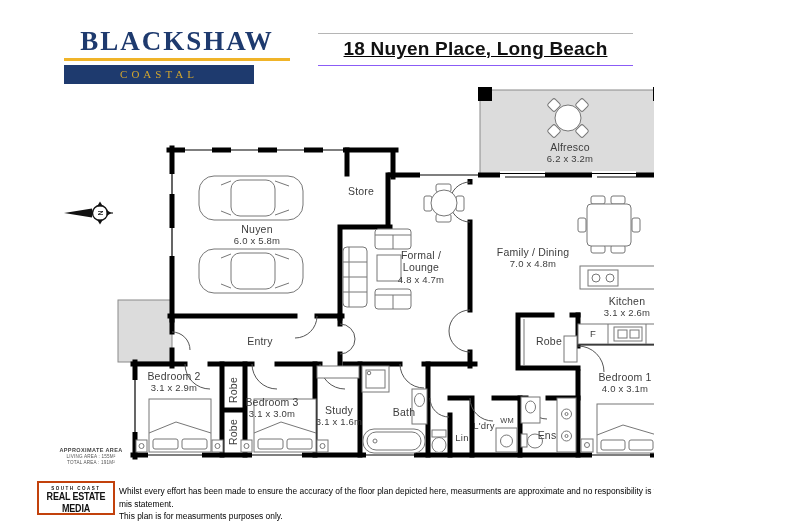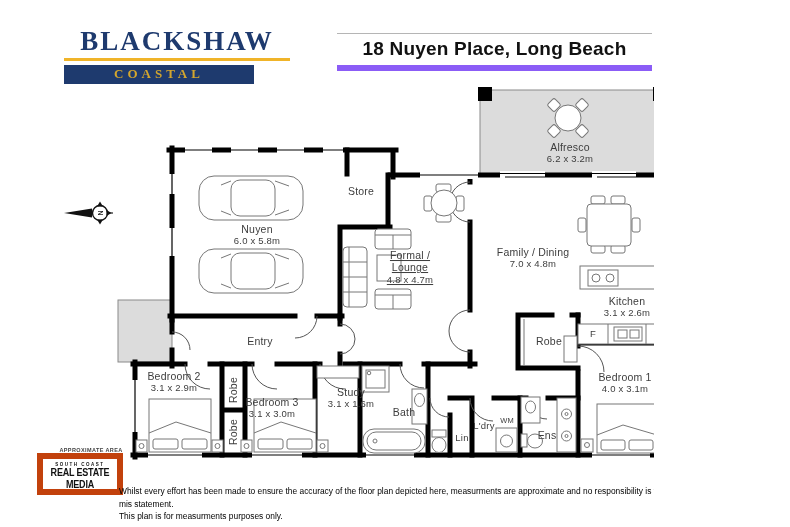--- a/index.html
+++ b/index.html
@@ -5,40 +5,40 @@
   html,body{margin:0;padding:0;background:#fff;}
   .page{position:relative;width:654px;height:527px;background:#ffffff;overflow:hidden;
         font-family:"Liberation Sans",sans-serif;}
   
   .logo{position:absolute;left:64px;top:27px;width:226px;text-align:center;}
   .logo-name{font-family:"Liberation Serif",serif;font-weight:bold;font-size:27px;
              letter-spacing:2px;color:#1e3a6e;line-height:1.1;white-space:nowrap;}
   .logo-rule{height:3px;background:#f0b429;margin-top:1px;}
   .logo-bar{margin-top:4px;margin-right:36px;background:#1e3a6e;height:19px;
             display:flex;align-items:center;justify-content:center;}
-  .logo-division{font-family:"Liberation Serif",serif;font-size:13px;letter-spacing:4px;
-                 color:#d3a62e;font-weight:bold;}
-  .title-wrap{position:absolute;left:337px;top:33px;width:315px;text-align:center;
-              border-top:1px solid #b5b5b5;border-bottom:6px solid #8b5cf6;padding:4px 0 5px 0;}
+  .logo-division{font-family:"Liberation Serif",serif;font-size:11px;letter-spacing:4px;
+                 color:#d3a62e;font-weight:normal;}
+  .title-wrap{position:absolute;left:318px;top:33px;width:315px;text-align:center;
+              border-top:1px solid #b5b5b5;border-bottom:1px solid #8b5cf6;padding:4px 0 5px 0;text-decoration:underline;}
   .title{font-size:19px;font-weight:bold;color:#111;letter-spacing:.2px;white-space:nowrap;}
   
   .plan-svg{position:absolute;left:0;top:0;}
   .lbl{position:absolute;transform:translate(-50%,-50%);font-size:10.5px;color:#3d3d3d;
        white-space:nowrap;text-align:center;line-height:1.18;letter-spacing:.2px;}
   .lbl .dims{display:block;font-size:9.5px;}
   .lbl-sm{font-size:9.5px;}
   .lbl-xs{font-size:7.5px;}
   .lbl-rot{transform:translate(-50%,-50%) rotate(-90deg);}
   .lbl-n{position:absolute;transform:translate(-50%,-50%) rotate(-90deg);font-size:7px;
          font-weight:bold;color:#222;}
   
   .area-block{position:absolute;left:52px;top:447px;width:78px;text-align:center;color:#555;}
   .area-h{font-size:5.5px;font-weight:bold;letter-spacing:.4px;color:#444;}
   .area-l{font-size:4.6px;letter-spacing:.2px;margin-top:1px;}
-  .rem-logo{position:absolute;left:37px;top:453px;width:74px;height:30px;border:6px solid #c2410c;
+  .rem-logo{position:absolute;left:37px;top:481px;width:74px;height:30px;border:2px solid #c2410c;
             text-align:center;background:#fff;}
   .rem-top{font-size:4.5px;font-weight:bold;letter-spacing:1.5px;color:#111;margin-top:3px;}
   .rem-main{font-size:9px;font-weight:bold;letter-spacing:-0.2px;color:#111;margin-top:1px;
             transform:scaleY(1.25);}
   .disclaimer{position:absolute;left:119px;top:485px;width:660px;font-size:8.4px;
               line-height:1.5;color:#000;}
 </style>
 </head>
 <body>
 
@@ -270,21 +270,21 @@
   </svg>
 
   <div class="lbl-n" style="left:100px;top:213px;">N</div>
 
   <div>
     <div class="lbl" style="left:257px;top:235px;">
       <span>Nuyen</span>
       <span class="dims">6.0 x 5.8m</span>
     </div>
     <div class="lbl" style="left:361px;top:191px;">Store</div>
-    <div class="lbl" style="left:410px;top:267px;text-decoration:underline;">
+    <div class="lbl" style="left:421px;top:267px;">
       <span>Formal /</span><br>
       <span>Lounge</span>
       <span class="dims">4.8 x 4.7m</span>
     </div>
     <div class="lbl" style="left:533px;top:258px;">
       <span>Family / Dining</span>
       <span class="dims">7.0 x 4.8m</span>
     </div>
     <div class="lbl" style="left:570px;top:153px;">
       <span>Alfresco</span>
@@ -301,21 +301,21 @@
       <span class="dims">4.0 x 3.1m</span>
     </div>
     <div class="lbl" style="left:174px;top:382px;">
       <span>Bedroom 2</span>
       <span class="dims">3.1 x 2.9m</span>
     </div>
     <div class="lbl" style="left:272px;top:408px;">
       <span>Bedroom 3</span>
       <span class="dims">3.1 x 3.0m</span>
     </div>
-    <div class="lbl" style="left:339px;top:398px;margin-left:12px;">
+    <div class="lbl" style="left:339px;top:416px;">
       <span>Study</span>
       <span class="dims">3.1 x 1.6m</span>
     </div>
     <div class="lbl" style="left:392px;top:412px;margin-left:12px;">Bath</div>
     <div class="lbl lbl-sm" style="left:484px;top:426px;">L'dry</div>
     <div class="lbl lbl-xs" style="left:507px;top:421px;">WM</div>
     <div class="lbl lbl-sm" style="left:462px;top:438px;">Lin</div>
     <div class="lbl" style="left:547px;top:435px;">Ens</div>
     <div class="lbl lbl-rot" style="left:233px;top:390px;">Robe</div>
     <div class="lbl lbl-rot" style="left:233px;top:432px;">Robe</div>

